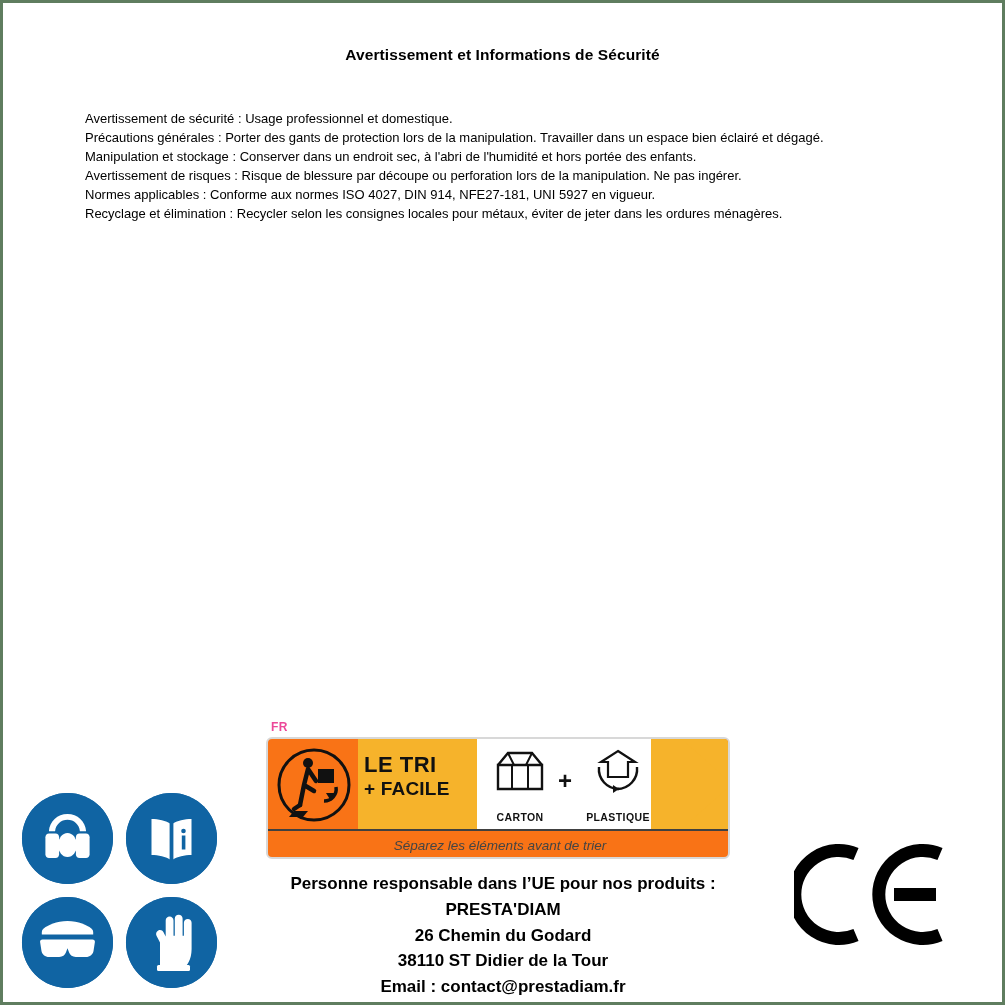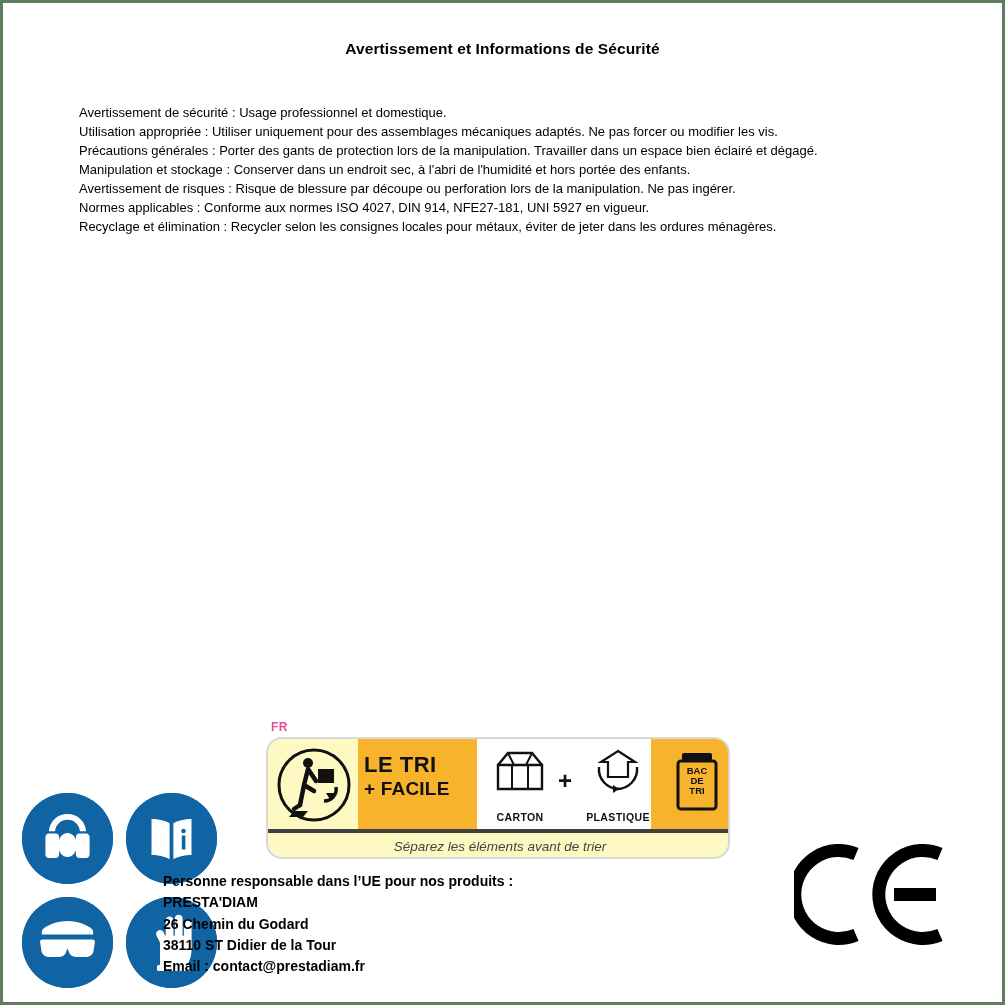--- a/index.html
+++ b/index.html
@@ -13,21 +13,21 @@
     width: 1005px;
     height: 1005px;
     overflow: hidden;
   }
   .page {
     position: relative;
     width: 1005px;
     height: 1005px;
     background: #ffffff;
     border: 3px solid #5f7d5f;
-    padding: 10px;
+    padding: 16px;
   }
 
   
   .doc-title {
     text-align: center;
     font-size: 15.5px;
     font-weight: bold;
     color: #000;
     margin-top: 27px;
     letter-spacing: 0.1px;
@@ -85,22 +85,22 @@
     color: #ec4899;
     letter-spacing: 0.3px;
   }
   .tri-box {
     position: absolute;
     left: 0;
     top: 17px;
     width: 464px;
     height: 122px;
     border: 2px solid #d8d8d8;
-    border-radius: 16px;
-    background: #fef9c3;
+    border-radius: 6px;
+    background: #f97316;
     overflow: hidden;
   }
   .tri-yellow {
     position: absolute;
     left: 90px;
     top: 0;
     width: 374px;
     height: 90px;
     background: #f6b32b;
   }
@@ -183,30 +183,31 @@
     left: 0;
     top: 90px;
     width: 464px;
     height: 30px;
     display: flex;
     align-items: center;
     justify-content: center;
     font-size: 13.5px;
     font-style: italic;
     color: #444;
-    border-top: 4px solid #404040;
+    border-top: 2px solid #404040;
   }
 
   
   .responsible {
     position: absolute;
     left: 160px;
     top: 868px;
     width: 680px;
-    font-size: 14px;
+    text-align: center;
+    font-size: 17px;
     font-weight: bold;
     line-height: 1.52;
     color: #000;
   }
 
   
   .ce-mark {
     position: absolute;
     right: 58px;
     bottom: 55px;
@@ -216,21 +217,20 @@
 </style>
 </head>
 <body>
 
 <div class="page">
 
   <div class="doc-title">Avertissement et Informations de Sécurité</div>
 
   <div class="safety-block">
     <p class="safety-line"><span class="lbl">Avertissement de sécurité : Usage professionnel et domestique.</span></p>
-    <p class="safety-line"><span class="lbl">Utilisation appropriée : Utiliser uniquement pour des assemblages mécaniques adaptés. Ne pas forcer ou modifier les vis.</span></p>
     <p class="safety-line"><span class="lbl">Précautions générales : Porter des gants de protection lors de la manipulation. Travailler dans un espace bien éclairé et dégagé.</span></p>
     <p class="safety-line"><span class="lbl">Manipulation et stockage : Conserver dans un endroit sec, à l'abri de l'humidité et hors portée des enfants.</span></p>
     <p class="safety-line"><span class="lbl">Avertissement de risques : Risque de blessure par découpe ou perforation lors de la manipulation. Ne pas ingérer.</span></p>
     <p class="safety-line"><span class="lbl">Normes applicables : Conforme aux normes ISO 4027, DIN 914, NFE27-181, UNI 5927 en vigueur.</span></p>
     <p class="safety-line"><span class="lbl">Recyclage et élimination : Recycler selon les consignes locales pour métaux, éviter de jeter dans les ordures ménagères.</span></p>
   </div>
 
   <div class="picto-grid">
 
     <div class="picto p1">
@@ -311,31 +311,20 @@
         <svg width="62" height="46" viewBox="0 0 62 46" aria-hidden="true">
           <path d="M31 4 L48 15 L41 15 L41 30 L21 30 L21 15 L14 15 Z" fill="none" stroke="#111" stroke-width="2.2"></path>
           <path d="M31 42 L14 31 L21 31 L21 17 L41 17 L41 31 L48 31 Z" fill="none" stroke="#111" stroke-width="2.2" opacity="0"></path>
           <path d="M12 20 a20 20 0 0 0 20 22" fill="none" stroke="#111" stroke-width="2.4"></path>
           <path d="M50 20 a20 20 0 0 1 -20 22" fill="none" stroke="#111" stroke-width="2.4"></path>
           <path d="M26 38 l6 4 l-6 4 z" fill="#111"></path>
         </svg>
         <div class="cap">PLASTIQUE</div>
       </div>
 
-      <div class="tri-bac">
-        <svg width="58" height="68" viewBox="0 0 58 68" aria-hidden="true">
-          <rect x="10" y="12" width="38" height="48" rx="3" fill="none" stroke="#111" stroke-width="3"></rect>
-          <rect x="14" y="4" width="30" height="8" rx="2" fill="#111"></rect>
-        </svg>
-        <div class="cap">
-          <div>BAC</div>
-          <div>DE</div>
-          <div>TRI</div>
-        </div>
-      </div>
 
       <div class="tri-footer">Séparez les éléments avant de trier</div>
     </div>
   </div>
 
   <div class="responsible">
     <div><span>Personne responsable dans l’</span><span>UE</span><span> pour nos produits :</span></div>
     <div>PRESTA'DIAM</div>
     <div>26 Chemin du Godard</div>
     <div>38110 ST Didier de la Tour</div>

